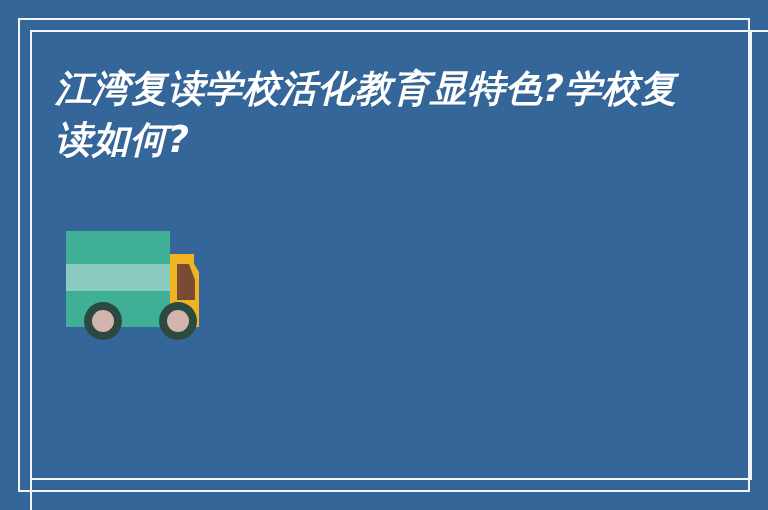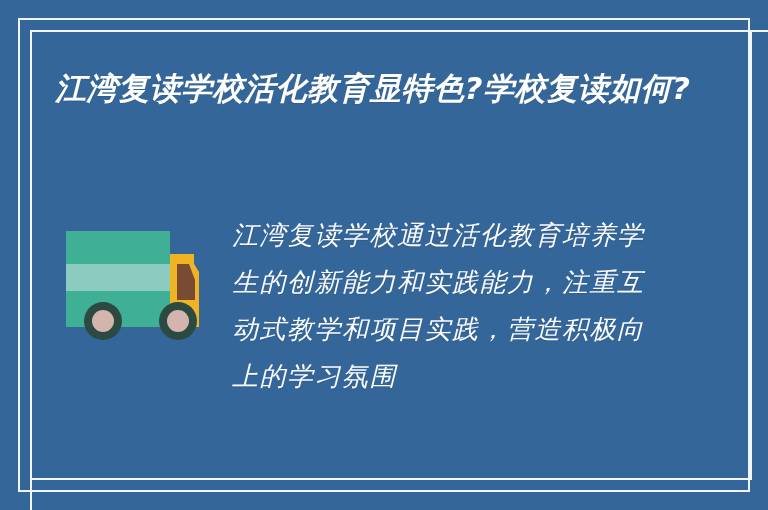--- a/index.html
+++ b/index.html
@@ -54,21 +54,21 @@
   }
 
   
   #title {
     position: absolute;
     left: 55px;
     top: 63px;
     width: 640px;
     color: #FFFFFF;
     font-family: "DejaVu Sans", "Liberation Sans", sans-serif;
-    font-size: 31px;
+    font-size: 37px;
     font-weight: 700;
     font-style: italic;
     line-height: 51px;
     letter-spacing: 0.5px;
     white-space: pre-wrap;
     text-shadow: 0 1px 0 rgba(0,0,0,0.08);
   }
 
   
   #body-copy {
@@ -119,15 +119,14 @@
       <path d="M119,42 L131,42 L137,58 L137,78 L119,78 Z" fill="#7A4B33"></path>
 
       <circle cx="45" cy="99" r="19" fill="#2C4A42"></circle>
       <circle cx="45" cy="99" r="11" fill="#D4B5AE"></circle>
 
       <circle cx="120" cy="99" r="19" fill="#2C4A42"></circle>
       <circle cx="120" cy="99" r="11" fill="#D4B5AE"></circle>
     </svg>
   </div>
 
-  <div id="body-copy">江湾复读学校通过活化教育培养学生的创新能力和实践能力，注重互动式教学和项目实践，营造积极向上的学习氛围</div>
 
 </div>
 
 </body></html>

